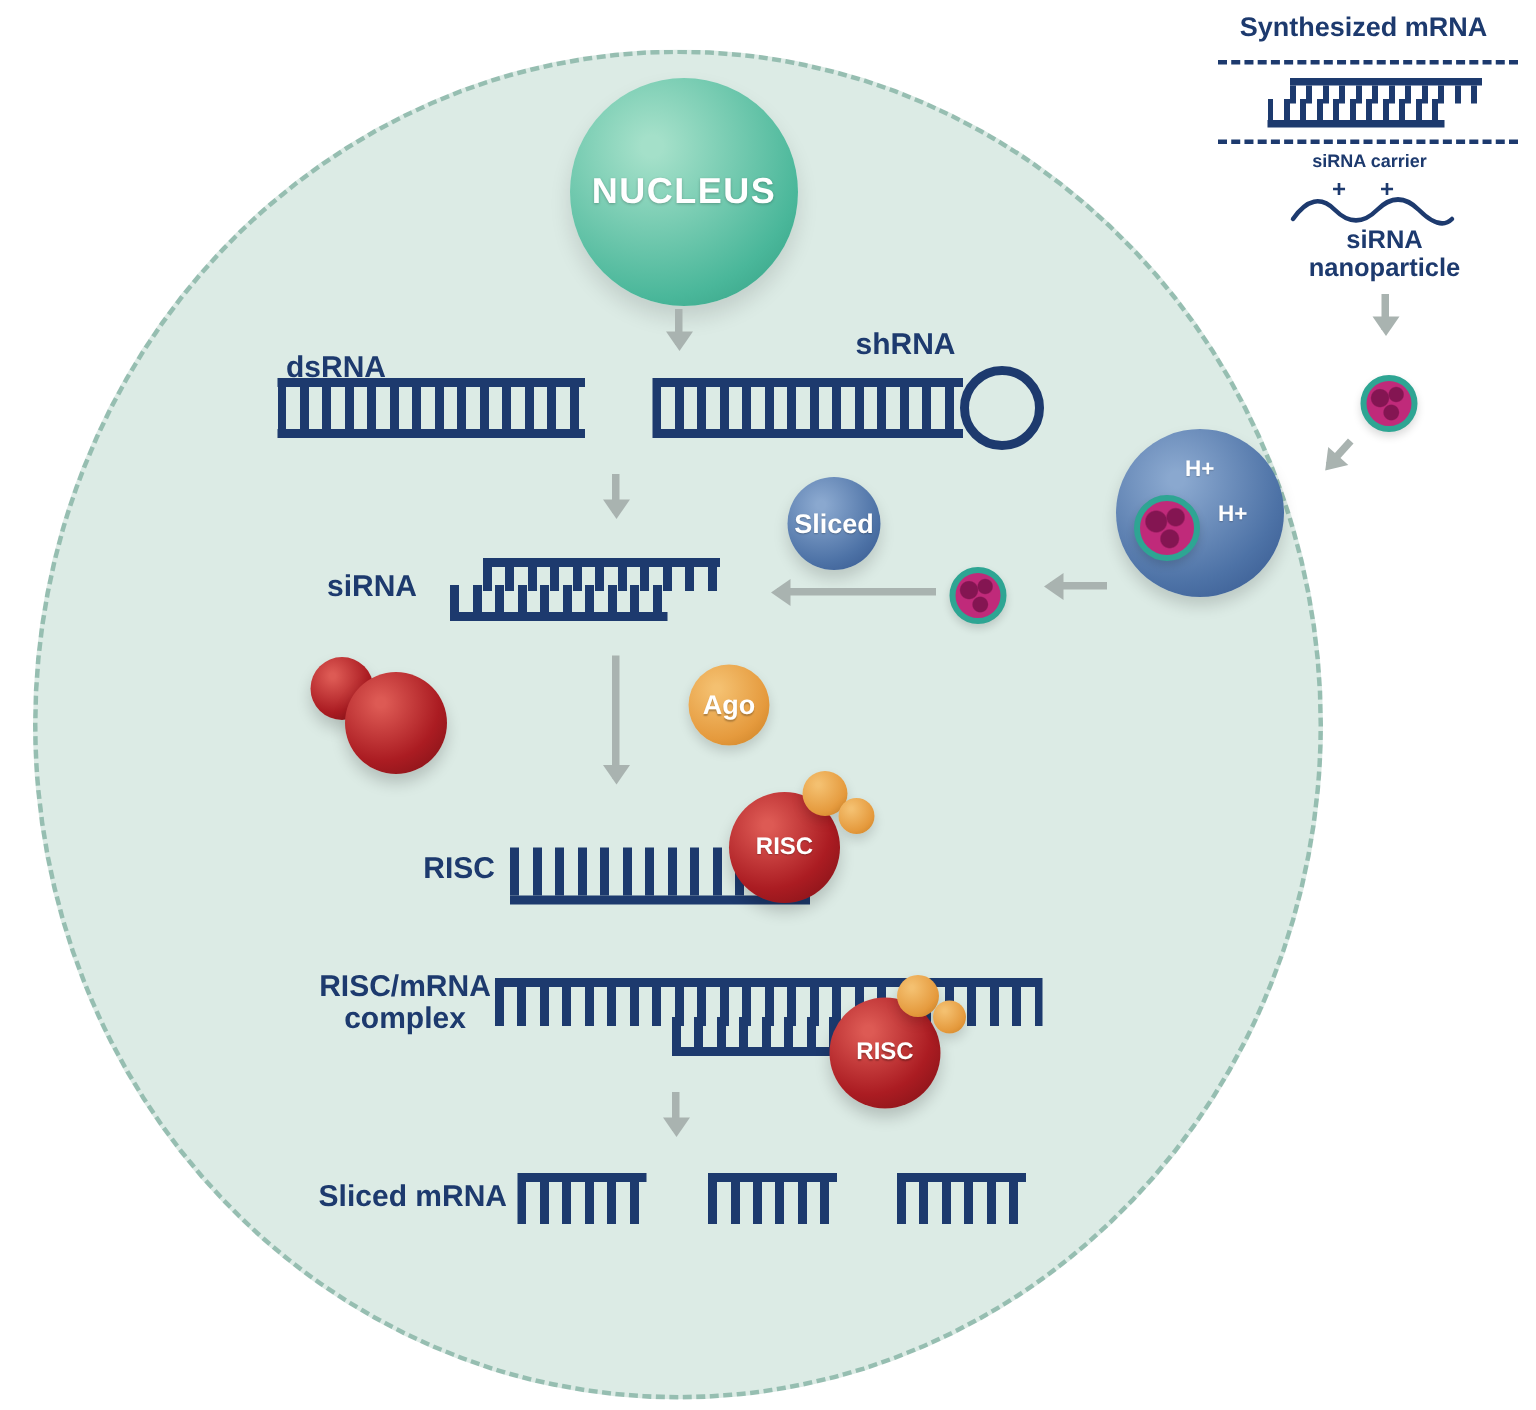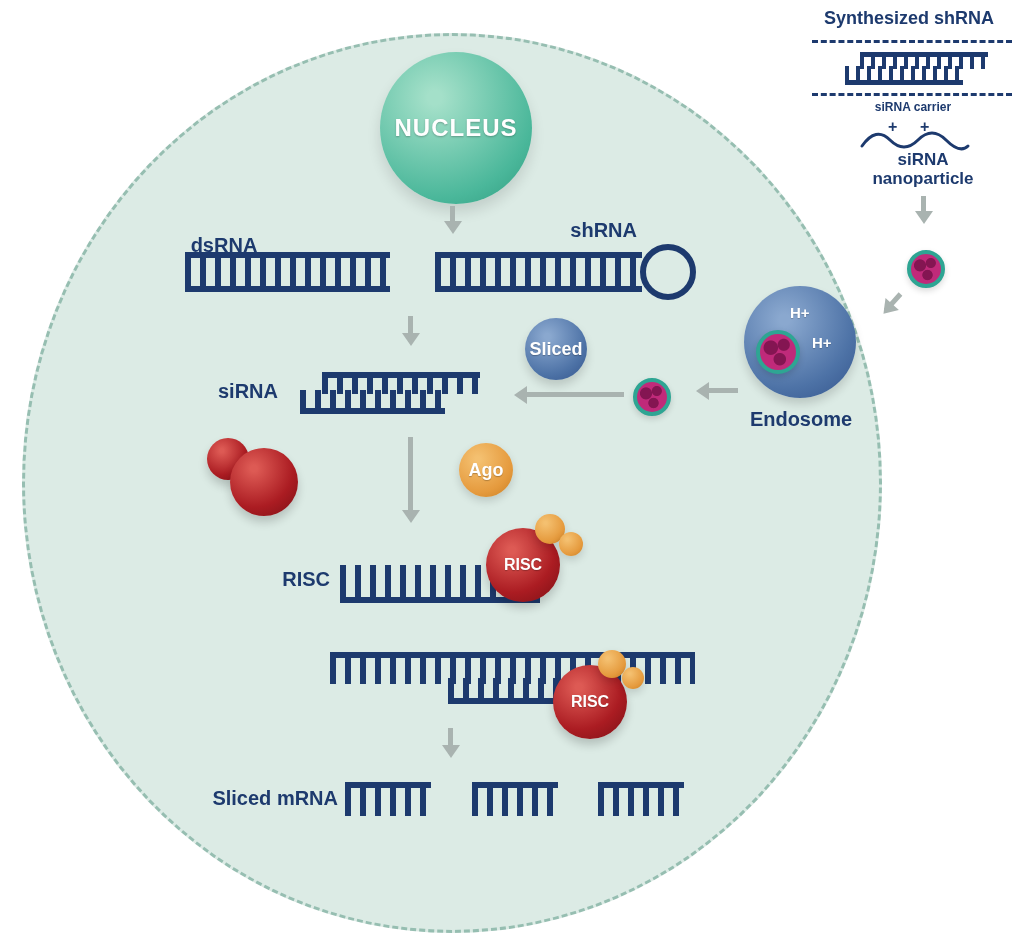--- a/index.html
+++ b/index.html
@@ -82,21 +82,20 @@
   <div class="abs comb-down" style="left:322px;top:372px;width:158px;height:22px;"></div>
   <div class="abs comb-up" style="left:300px;top:390px;width:145px;height:24px;"></div>
 
   <div class="abs sphere blue-c" style="left:744px;top:286px;width:112px;height:112px;">
     <span class="hplus" style="left:46px;top:18px;">H+</span>
     <span class="hplus" style="left:68px;top:48px;">H+</span>
     <div class="abs nano" style="left:12px;top:44px;width:44px;height:44px;">
       <div class="nano-core"></div>
     </div>
   </div>
-  <div class="abs lbl" style="left:711px;top:408px;width:180px;text-align:center;">Endosome</div>
 
   <div class="abs arrow l" style="left:700px;top:388px;width:38px;"></div>
   <div class="abs nano" style="left:633px;top:378px;width:38px;height:38px;">
     <div class="nano-core"></div>
   </div>
   <div class="abs arrow l" style="left:518px;top:392px;width:106px;"></div>
 
   <div class="abs sphere red" style="left:207px;top:438px;width:42px;height:42px;"></div>
   <div class="abs sphere red" style="left:230px;top:448px;width:68px;height:68px;"></div>
 
@@ -107,36 +106,40 @@
   <div class="abs arrow v" style="left:408px;top:437px;height:82px;"></div>
 
   <div class="abs lbl" style="left:220px;top:568px;width:110px;text-align:right;">RISC</div>
   <div class="abs comb-up" style="left:340px;top:565px;width:200px;height:38px;"></div>
   <div class="abs sphere red center" style="left:486px;top:528px;width:74px;height:74px;">
     <span class="sphere-lbl" style="font-size:16px;">RISC</span>
   </div>
   <div class="abs sphere orange-c" style="left:535px;top:514px;width:30px;height:30px;"></div>
   <div class="abs sphere orange-c" style="left:559px;top:532px;width:24px;height:24px;"></div>
 
+  <div class="abs lbl" style="left:175px;top:648px;width:190px;text-align:center;line-height:21px;">
+    <div>RISC/mRNA</div>
+    <div>complex</div>
+  </div>
   <div class="abs comb-down" style="left:330px;top:652px;width:365px;height:32px;"></div>
   <div class="abs comb-up" style="left:448px;top:678px;width:178px;height:26px;"></div>
   <div class="abs sphere red center" style="left:553px;top:665px;width:74px;height:74px;">
     <span class="sphere-lbl" style="font-size:16px;">RISC</span>
   </div>
   <div class="abs sphere orange-c" style="left:598px;top:650px;width:28px;height:28px;"></div>
   <div class="abs sphere orange-c" style="left:622px;top:667px;width:22px;height:22px;"></div>
 
   <div class="abs arrow v" style="left:448px;top:728px;height:26px;"></div>
 
   <div class="abs lbl" style="left:196px;top:787px;width:142px;text-align:right;">Sliced mRNA</div>
   <div class="abs comb-down" style="left:345px;top:782px;width:86px;height:34px;"></div>
   <div class="abs comb-down" style="left:472px;top:782px;width:86px;height:34px;"></div>
   <div class="abs comb-down" style="left:598px;top:782px;width:86px;height:34px;"></div>
 
-  <div class="abs lbl" style="left:806px;top:8px;width:206px;text-align:center;font-size:18px;">Synthesized shRNA</div>
+  <div class="abs lbl" style="left:806px;top:8px;width:206px;text-align:center;font-size:18px;">Synthesized mRNA</div>
   <div class="abs dashline" style="left:812px;top:40px;width:200px;"></div>
   <div class="abs comb-down comb-sm" style="left:860px;top:52px;width:128px;height:17px;"></div>
   <div class="abs comb-up comb-sm" style="left:845px;top:66px;width:118px;height:19px;"></div>
   <div class="abs dashline" style="left:812px;top:93px;width:200px;"></div>
 
   <div class="abs lbl" style="left:813px;top:100px;width:200px;text-align:center;font-size:12px;">siRNA carrier</div>
   <svg class="abs wave" style="left:856px;top:120px;" width="118" height="38">
     <path d="M6 26 Q 20 6 34 20 T 62 20 T 90 20 T 112 26" fill="none" stroke="currentColor" stroke-width="3" stroke-linecap="round"></path>
   </svg>
   <span class="abs lbl" style="left:888px;top:118px;font-size:16px;">+</span>

